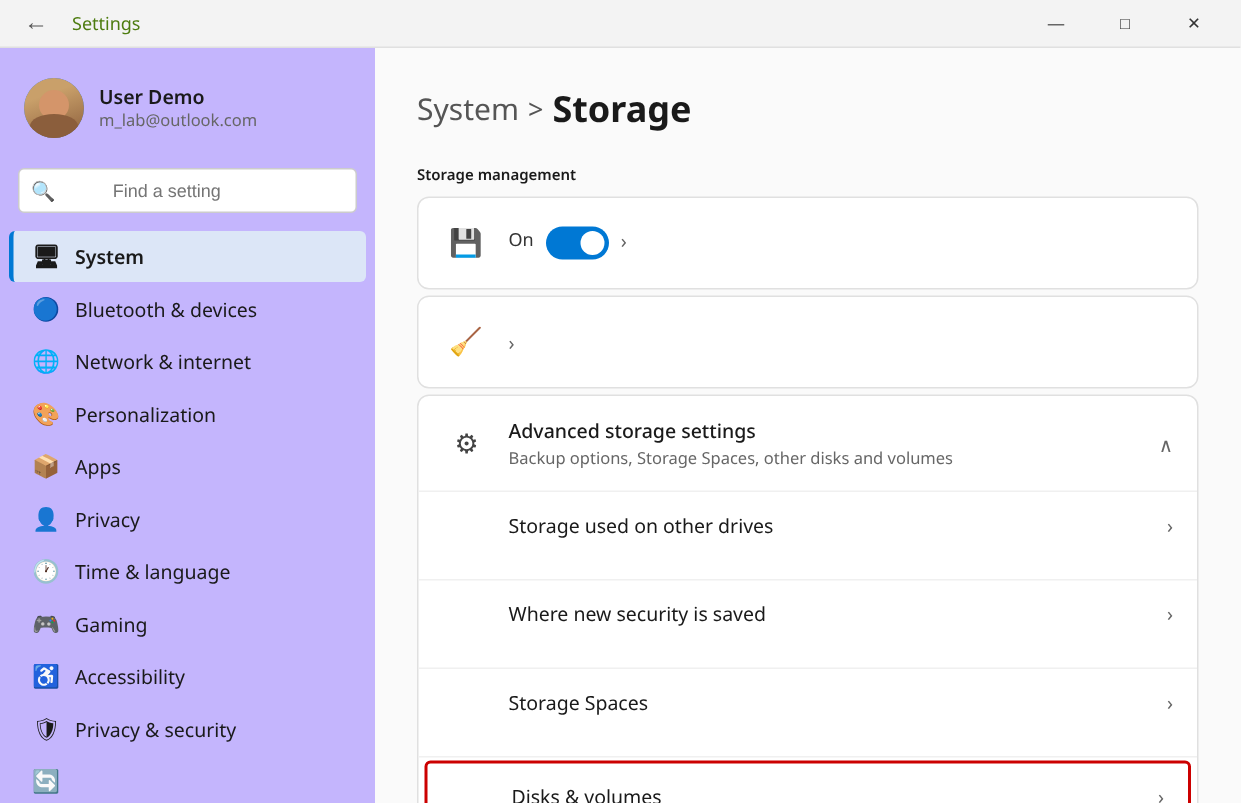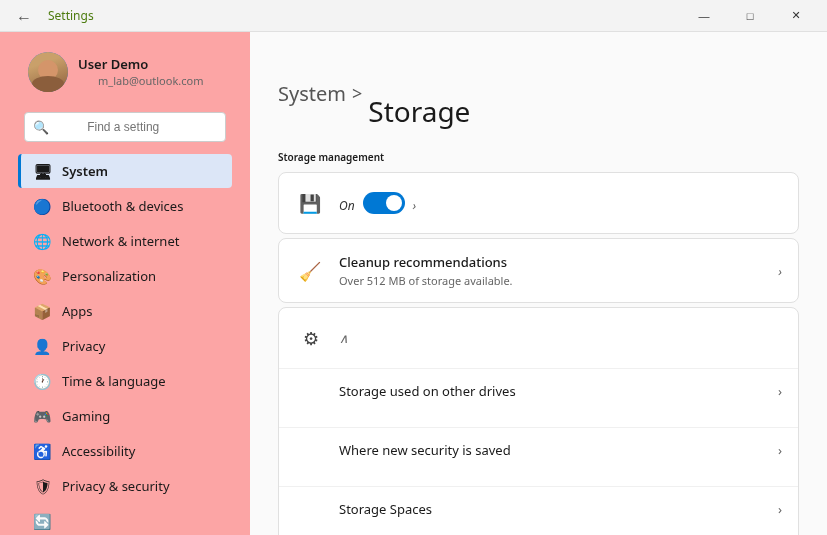--- a/index.html
+++ b/index.html
@@ -55,22 +55,22 @@
       padding: 4px 8px;
     }
     .app-body {
       display: flex;
       flex: 1;
       overflow: hidden;
     }
     
     .sidebar {
       width: 250px;
-      background: #fca5a5;
-      padding: 12px 12px;
+      background: #c4b5fd;
+      padding: 12px 0;
       overflow-y: auto;
       flex-shrink: 0;
     }
     .user-profile {
       display: flex;
       align-items: center;
       gap: 10px;
       padding: 8px 16px 16px;
     }
     .avatar {
@@ -102,21 +102,21 @@
     .avatar-img::after {
       content: '';
       position: absolute;
       bottom: 0; left: 4px;
       width: 32px; height: 16px;
       background: #8b5e3c;
       border-radius: 50% 50% 0 0;
     }
     .user-info { line-height: 1.4; }
     .user-name { font-size: 13px; font-weight: 600; color: #1a1a1a; }
-    .user-email { font-size: 11px; color: #666; margin-left: 20px; }
+    .user-email { font-size: 11px; color: #666; }
     .search-box {
       margin: 4px 12px 12px;
       display: flex;
       align-items: center;
       background: white;
       border: 1px solid #ccc;
       border-radius: 4px;
       padding: 5px 8px;
       gap: 6px;
     }
@@ -169,24 +169,23 @@
       gap: 6px;
       margin-bottom: 20px;
     }
     .breadcrumb-system {
       font-size: 20px;
       color: #555;
       font-weight: 400;
     }
     .breadcrumb-sep { font-size: 18px; color: #555; }
     .breadcrumb-current {
-      font-size: 28px;
-      font-weight: 400;
+      font-size: 24px;
+      font-weight: 700;
       color: #1a1a1a;
-      margin-top: 36px;
     }
     .section-title {
       font-size: 10px;
       font-weight: 600;
       color: #1a1a1a;
       margin-bottom: 8px;
     }
     .settings-card {
       background: white;
       border-radius: 8px;
@@ -212,24 +211,23 @@
       font-size: 18px;
       flex-shrink: 0;
       margin-right: 12px;
       color: #444;
     }
     .row-content { flex: 1; }
     .row-title { font-size: 13px; font-weight: 500; color: #1a1a1a; }
     .row-subtitle { font-size: 11px; color: #666; margin-top: 2px; }
     .row-action {
       display: flex;
-      align-items: flex-end;
+      align-items: flex-start;
       gap: 8px;
       flex-shrink: 0;
-      font-style: italic;
     }
     .toggle {
       width: 42px;
       height: 22px;
       background: #0078d4;
       border-radius: 11px;
       position: relative;
       cursor: pointer;
     }
     .toggle::after {
@@ -370,33 +368,33 @@
           <span class="toggle-label">On</span>
           <div class="toggle"></div>
           <span class="chevron">›</span>
         </div>
       </div>
     </div>
 
     <div class="settings-card">
       <div class="settings-row">
         <div class="row-icon">🧹</div>
-        <div class="row-content">
-          <div class="row-title">Cleanup recommendations</div>
-          <div class="row-subtitle">Over 512 MB of storage available.</div>
-        </div>
         <div class="row-action">
           <span class="chevron">›</span>
         </div>
       </div>
     </div>
 
     <div class="advanced-section settings-card">
       <div class="advanced-header settings-row">
         <div class="row-icon">⚙</div>
+        <div class="row-content">
+          <div class="row-title">Advanced storage settings</div>
+          <div class="row-subtitle">Backup options, Storage Spaces, other disks and volumes</div>
+        </div>
         <div class="row-action">
           <span class="expanded-chevron">∧</span>
         </div>
       </div>
 
       <div class="sub-rows">
         <div class="sub-row">
           <span class="sub-row-title">Storage used on other drives</span>
           <span class="chevron">›</span>
         </div>

